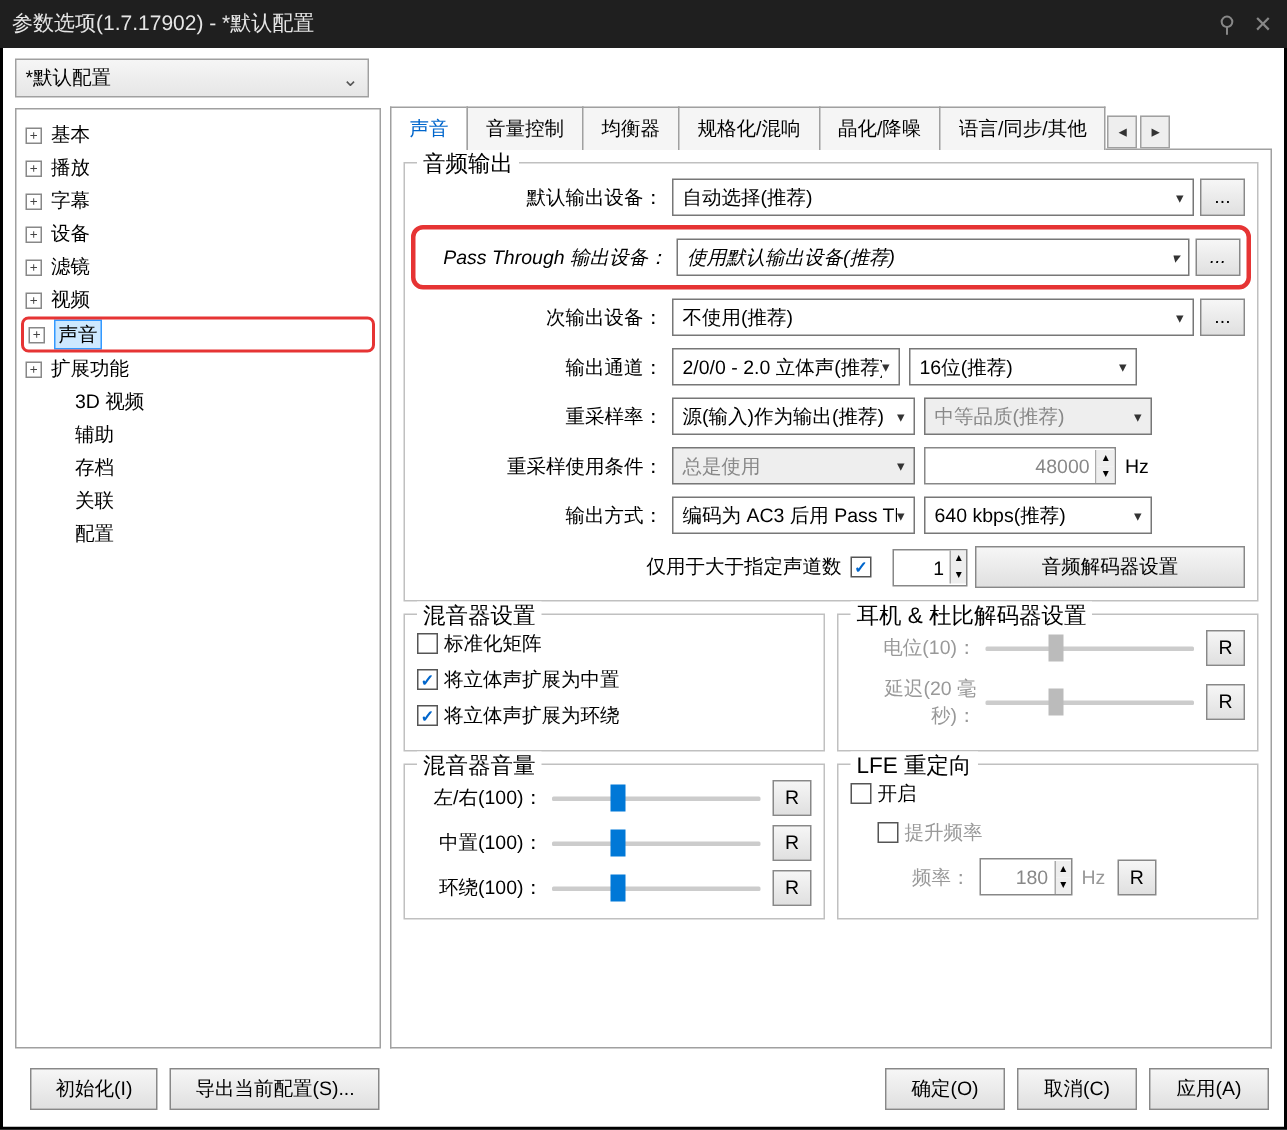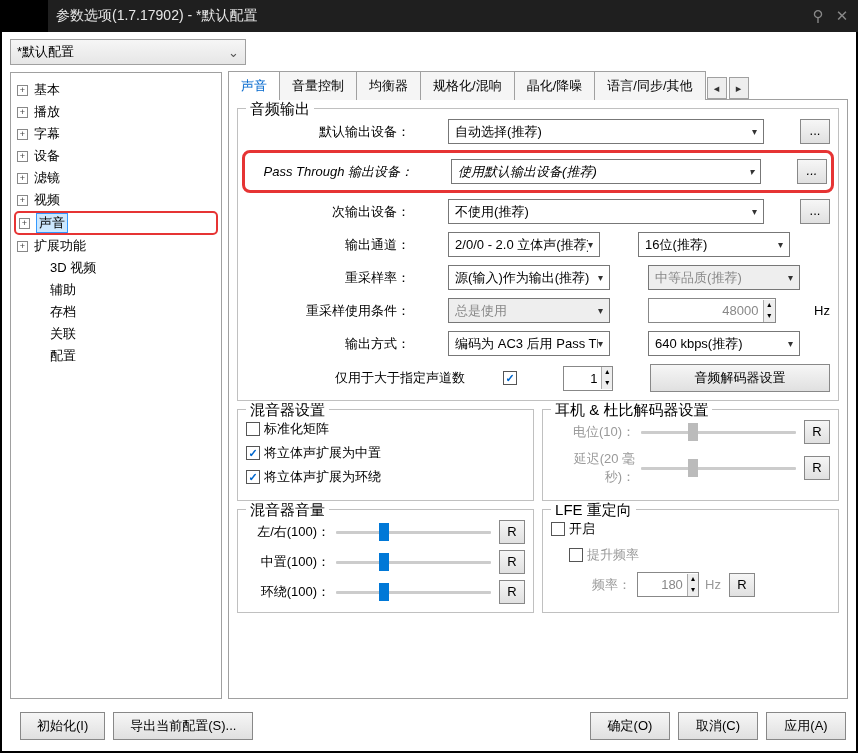--- a/index.html
+++ b/index.html
@@ -1,17 +1,17 @@
 <!DOCTYPE html>
 <html><head>
 <meta charset="utf-8">
 <style>
 * { box-sizing: border-box; margin: 0; padding: 0; font-family: "Microsoft YaHei", "SimSun", Arial, sans-serif; font-size: 13px; }
 html, body { background: #000; }
-.window { width: 858px; height: 753px; background: #000; position: relative; padding-left: 48px; }
+.window { width: 858px; height: 753px; background: #000; position: relative; }
 .titlebar { height: 32px; background: #1f1f1f; color: #e6e6e6; display: flex; align-items: center; padding: 0 8px; }
 .titlebar .title { flex: 1; font-size: 14px; }
 .titlebar .ctl { width: 16px; text-align: center; color: #888; margin-left: 8px; cursor: pointer; font-size: 15px; }
 .body { position: absolute; top: 32px; left: 2px; right: 2px; bottom: 2px; background: #fff; }
 .profile-bar { height: 34px; display: flex; align-items: center; padding: 6px 8px 0 8px; }
 .profile-select { width: 236px; height: 26px; border: 1px solid #a0a0a0; background: linear-gradient(#f6f6f6,#e6e6e6); padding: 0 6px; display: flex; align-items: center; justify-content: space-between; cursor: pointer; }
 .profile-select .arrow { color: #555; }
 .main { position: absolute; top: 40px; left: 8px; right: 8px; bottom: 52px; display: flex; }
 .tree { width: 244px; border: 1px solid #a0a0a0; overflow: auto; padding: 6px 2px; }
 .tree-item { display: flex; align-items: center; height: 22px; padding-left: 4px; color: #000; cursor: pointer; }
@@ -22,21 +22,21 @@
 .tree-item.selected { outline: 2px solid #e63434; border-radius: 4px; outline-offset: -1px; margin: 1px 2px; }
 .right { flex: 1; margin-left: 6px; display: flex; flex-direction: column; }
 .tabs { height: 28px; display: flex; align-items: flex-end; border-bottom: 1px solid #a0a0a0; position: relative; }
 .tab { padding: 5px 12px; border: 1px solid #a0a0a0; border-bottom: none; margin-right: -1px; background: #fff; cursor: pointer; color: #000; position: relative; top: 1px; font-size: 13px; }
 .tab.active { color: #0066cc; background: #fff; }
 .tab.inactive { background: #f5f5f5; }
 .tab-arrow { width: 20px; height: 22px; border: 1px solid #a0a0a0; background: #eee; text-align: center; line-height: 20px; cursor: pointer; margin-left: 2px; font-size: 11px; color: #333; }
 .content { flex: 1; border: 1px solid #a0a0a0; border-top: none; padding: 8px; overflow: auto; }
 .group { border: 1px solid #c0c0c0; padding: 10px 8px 8px 8px; margin-bottom: 8px; position: relative; }
 .group > .legend { position: absolute; top: -9px; left: 8px; background: #fff; padding: 0 4px; font-size: 15px; }
-.row { display: flex; align-items: center; margin-bottom: 8px; gap: 32px; }
+.row { display: flex; align-items: center; margin-bottom: 8px; }
 .row .lbl { width: 170px; text-align: right; padding-right: 6px; color: #000; }
 .combo { height: 25px; border: 1px solid #777; background: #fff; display: flex; align-items: center; padding: 0 6px; justify-content: space-between; cursor: pointer; }
 .combo .arrow { font-size: 10px; color: #333; }
 .combo.disabled { background: #eee; color: #888; }
 .btn-small { width: 30px; height: 25px; border: 1px solid #888; background: linear-gradient(#f6f6f6,#e0e0e0); margin-left: 4px; text-align: center; line-height: 21px; cursor: pointer; }
 .highlight-row { border: 3px solid #e63434; border-radius: 8px; padding: 6px 4px; margin: -2px -4px 6px -4px; font-style: italic; }
 .spin { display: flex; align-items: center; height: 25px; border: 1px solid #888; }
 .spin input { border: none; text-align: right; padding: 0 4px; height: 21px; outline: none; width: 100%; }
 .spin .spinbtns { display: flex; flex-direction: column; width: 14px; border-left: 1px solid #aaa; }
 .spin .spinbtns div { height: 11px; font-size: 8px; line-height: 9px; text-align: center; background: #eee; cursor: pointer; }

